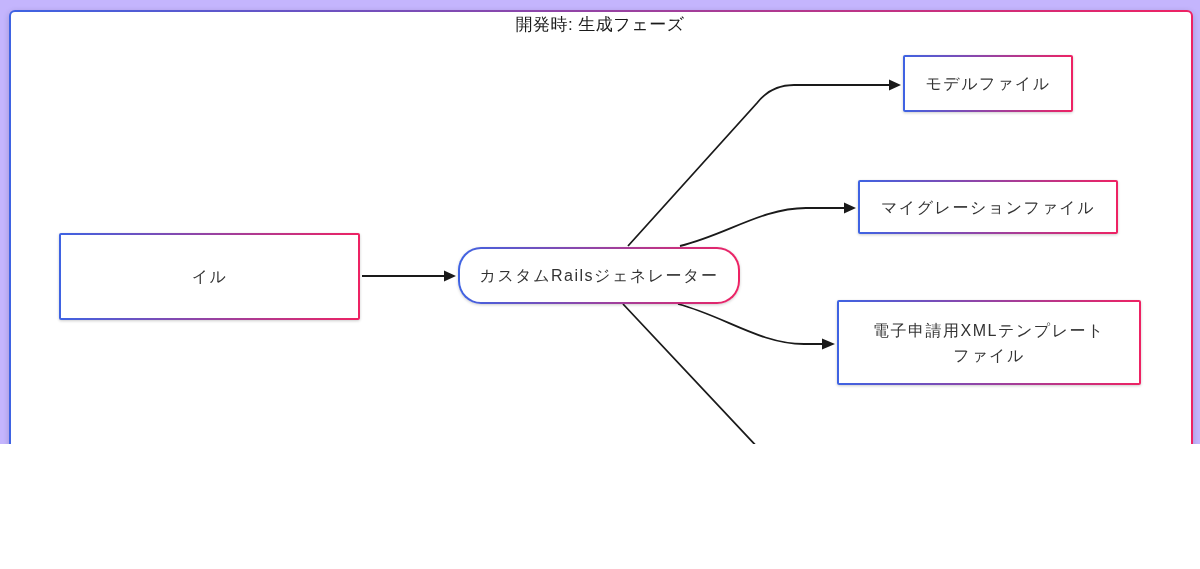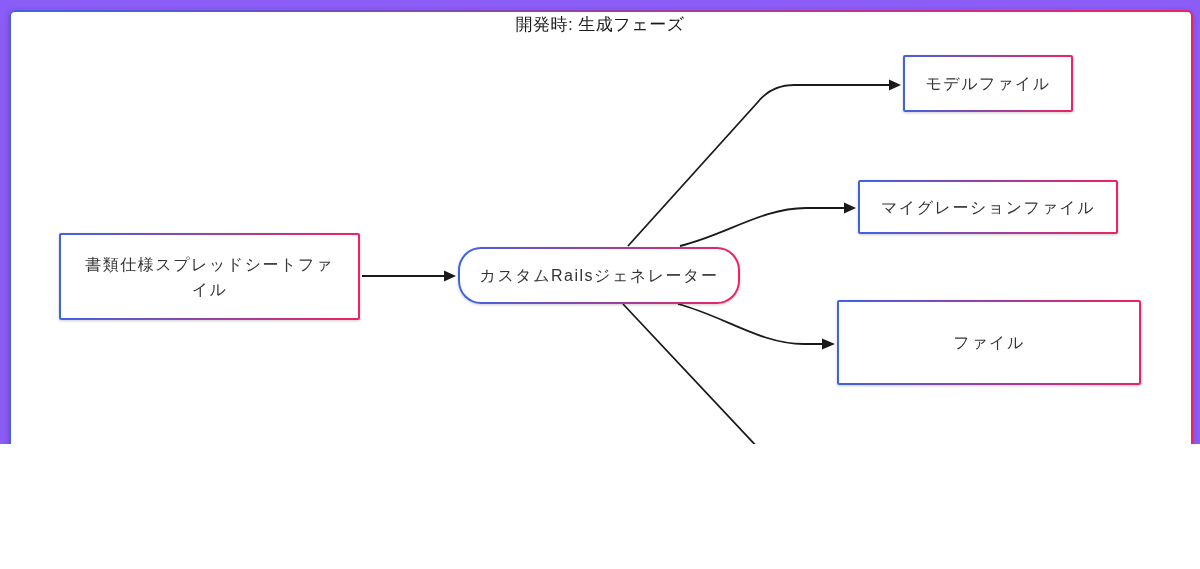--- a/index.html
+++ b/index.html
@@ -5,21 +5,21 @@
   html, body {
     margin: 0;
     padding: 0;
     background: #ffffff;
     font-family: "Liberation Sans", "DejaVu Sans", sans-serif;
   }
   .stage {
     position: relative;
     width: 1200px;
     height: 444px;
-    background: #8b5cf6;
+    background: #c4b5fd;
     overflow: hidden;
   }
   .frame {
     position: absolute;
     left: 9px;
     top: 10px;
     width: 1180px;
     height: 541px;
     border: 2px solid transparent;
     border-radius: 6px;
@@ -108,34 +108,34 @@
       <path d="M678,304 C724,316 760,344 804,344 L822,344"></path>
       <polygon points="822,338.5 835,344 822,349.5"></polygon>
     </g>
     <g>
       <path d="M623,304 L776,467 Q788,481 810,481 L832,481"></path>
       <polygon points="832,475.5 845,481 832,486.5"></polygon>
     </g>
   </svg>
 
   <div class="node n-spec">
-    <span class="nl">書類仕様スプレッドシートファ</span>
     <span class="nl">イル</span>
   </div>
 
   <div class="node n-generator">
     <span class="nl">カスタムRailsジェネレーター</span>
   </div>
 
   <div class="node n-model">
     <span class="nl">モデルファイル</span>
   </div>
 
   <div class="node n-migration">
     <span class="nl">マイグレーションファイル</span>
   </div>
 
   <div class="node n-xml">
+    <span class="nl">電子申請用XMLテンプレート</span>
     <span class="nl">ファイル</span>
   </div>
 
 
 </div>
 
 </body></html>

